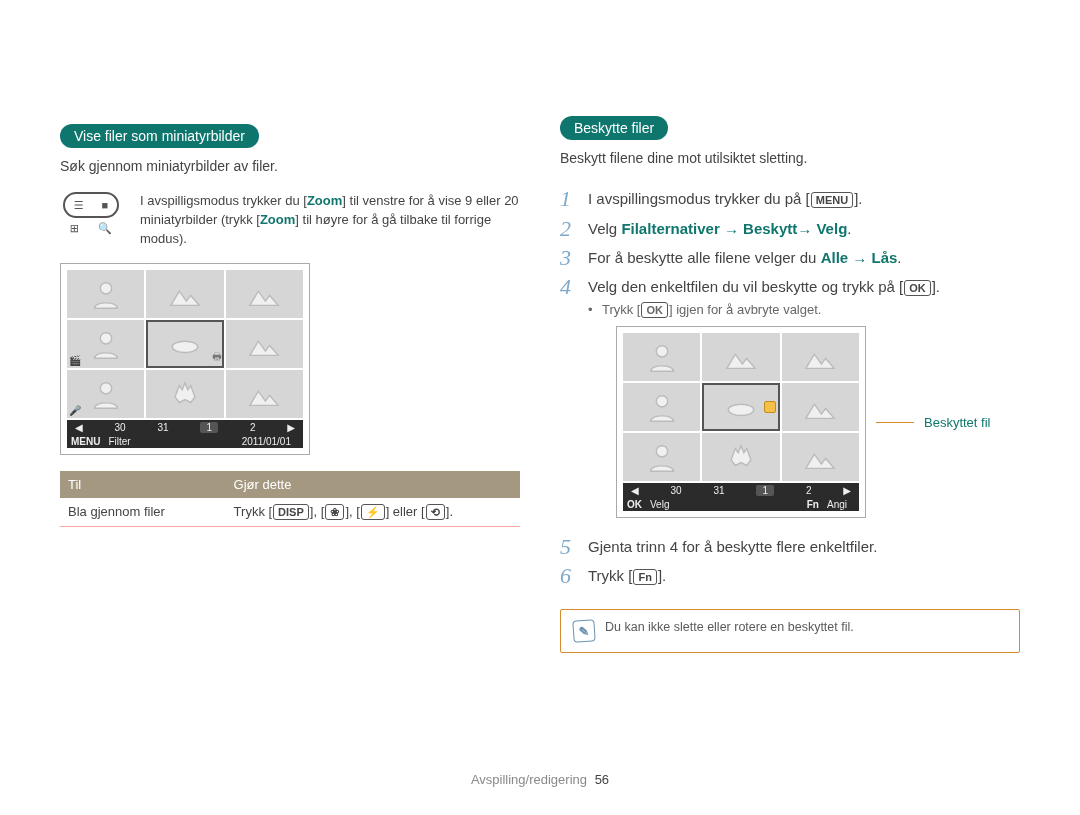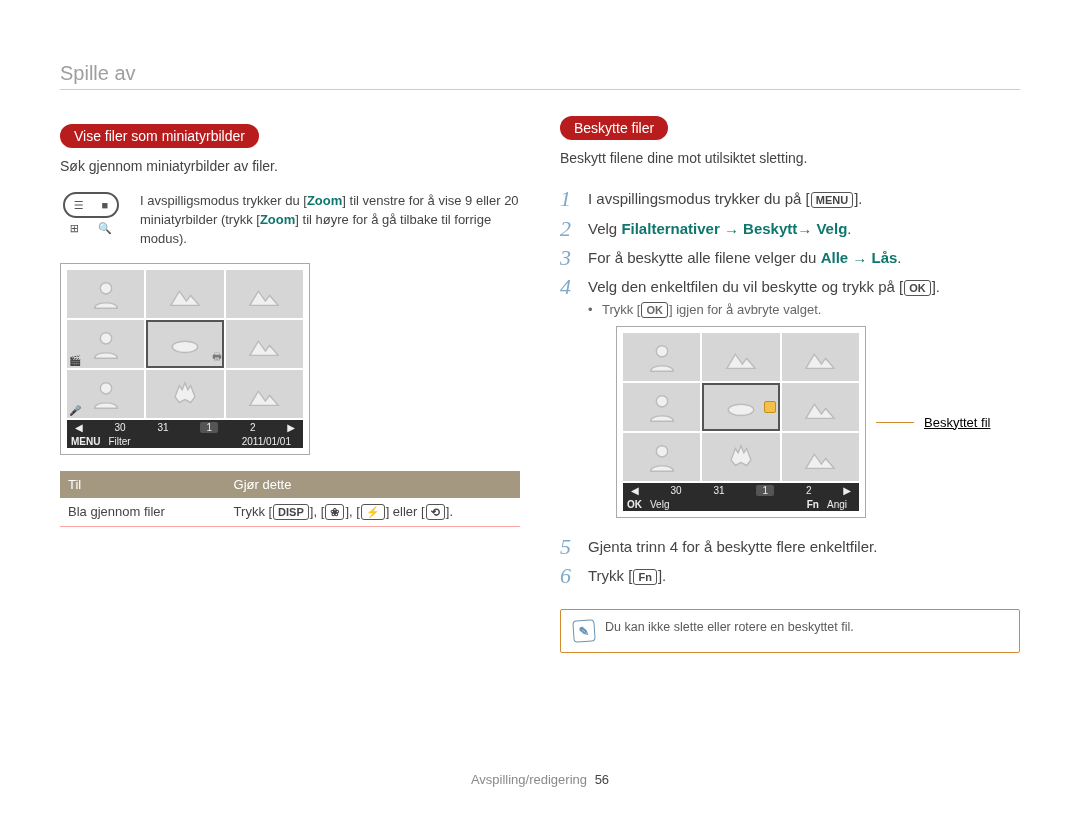--- a/index.html
+++ b/index.html
@@ -27,21 +27,21 @@
     border: none;
     border-top: 1px solid #ccc;
     margin-bottom: 22px;
   }
   .col {
     flex: 1;
     min-width: 0;
   }
   .pill {
     display: inline-block;
-    background: #b91c1c;
+    background: #0f766e;
     color: #fff;
     border-radius: 12px;
     padding: 4px 14px;
     font-size: 14px;
     margin-bottom: 10px;
   }
   .intro { font-size: 14px; margin-bottom: 18px; color:#444; }
   .zoom-row { display:flex; gap:18px; margin-bottom:14px; align-items:flex-start; }
   .zoom-icon-box {
     width:62px; flex:0 0 62px; text-align:center;
@@ -98,21 +98,21 @@
   ol.steps > li::before {
     content: counter(step);
     position:absolute; left:0; top:2px;
     font-size:22px; color:#7fa9c9; font-style:italic; font-family:Georgia,serif;
   }
   ol.steps ul { list-style:none; margin-top:6px; }
   ol.steps ul li { font-size:13px; color:#666; padding-left:0; }
   ol.steps ul li::before { content:"•"; margin-right:6px; color:#666; }
   .screenshot-row { display:flex; align-items:center; gap:10px; margin:8px 0 8px 28px; }
   .callout-line { width:38px; height:1px; background:#d58a2e; }
-  .callout-label { color:#000000; font-size:13px;text-decoration:underline; }
+  .callout-label { color:#0f766e; font-size:13px; }
   .note-box {
     display:flex; gap:10px; border:1px solid #d58a2e;
     padding:10px 12px; border-radius:2px; margin-top:18px;
     align-items:flex-start; font-size:12.5px; color:#5a5a5a;
   }
   .note-icon {
     width:22px; height:22px; border:1.5px solid #6a93b2; border-radius:4px;
     display:flex; align-items:center; justify-content:center;
     color:#6a93b2; font-weight:bold; flex:0 0 22px;
     transform: rotate(-4deg);
@@ -126,24 +126,20 @@
     position:absolute; right:4px; top:50%; transform:translateY(-50%);
     width:12px; height:12px; background:#f5c04a; border-radius:2px;
     border:1px solid #c28f1f;
   }
   .b { font-weight:bold; color:#0f766e; }
 </style>
 </head>
 <body>
 
 <div class="page">
-  <div style="position:absolute; left:60px; right:60px; top:62px;">
-    <div class="section-title">Spille av</div>
-    <hr class="hr">
-  </div>
 
   <div class="col" style="margin-top:62px;">
     <div class="pill">Vise filer som miniatyrbilder</div>
     <div class="intro">Søk gjennom miniatyrbilder av filer.</div>
 
     <div class="zoom-row">
       <div class="zoom-icon-box">
         <div class="zoom-pill">
           <span>☰</span>
           <span>■</span>

